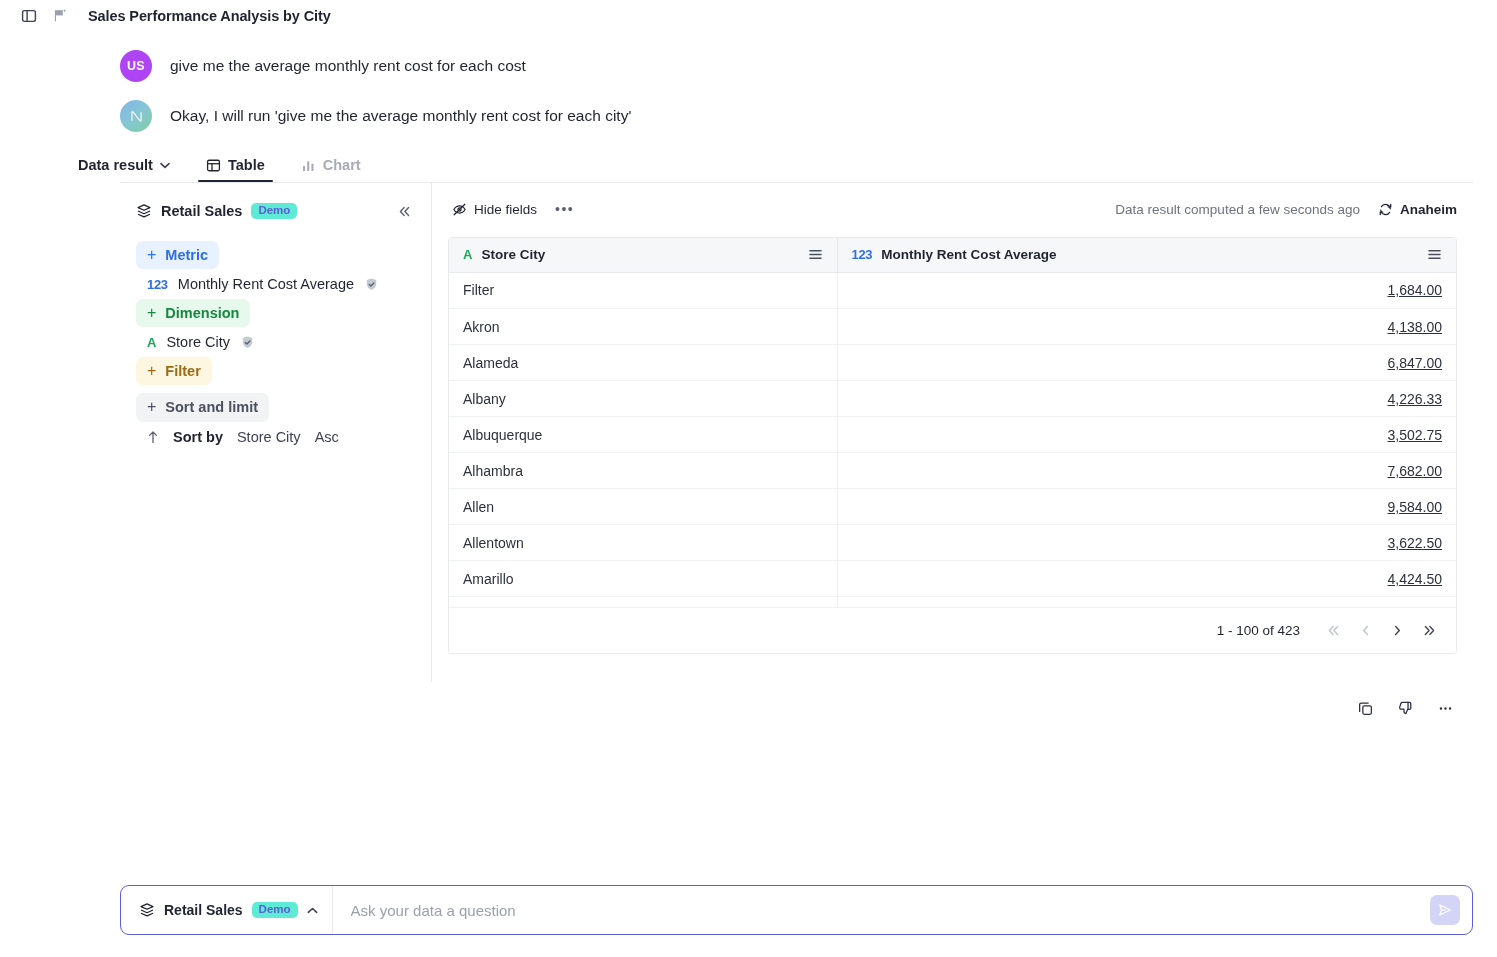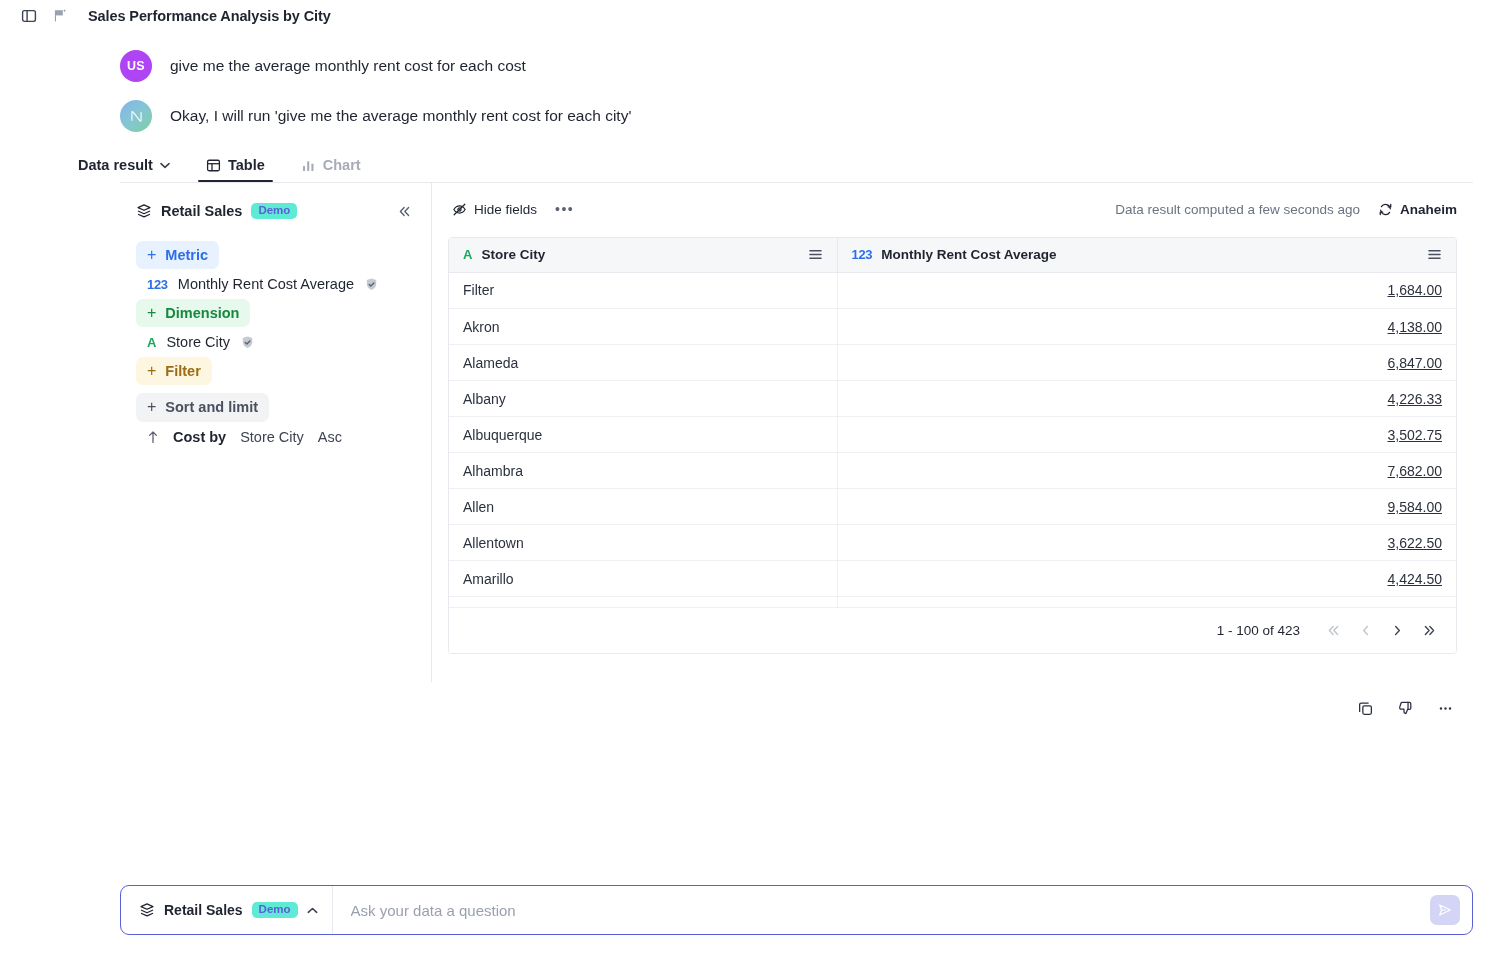--- a/index.html
+++ b/index.html
@@ -482,21 +482,21 @@
         <span class="plus">+</span>
         <span>Sort and limit</span>
       </div>
 
       <div class="sortby-row">
         <span class="arrow">
           <svg width="12" height="14" viewBox="0 0 12 14" fill="none" stroke="currentColor" stroke-width="1.3" stroke-linecap="round" stroke-linejoin="round">
             <path d="M6 12.4V2.1M2.6 5.4L6 2 9.4 5.4"></path>
           </svg>
         </span>
-        <span class="lbl">Cost by</span>
+        <span class="lbl">Sort by</span>
         <span class="val">Store City</span>
         <span class="val">Asc</span>
       </div>
 
     </div>
   </div>
 
   <div class="table-area">
 
     <div class="table-toolbar">

